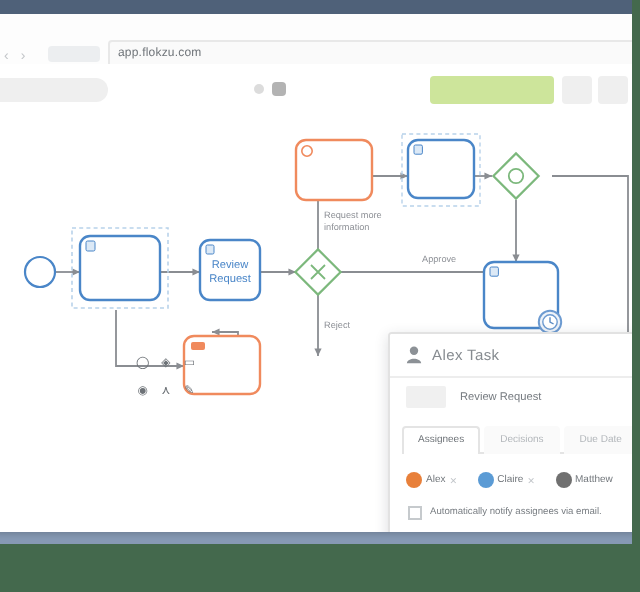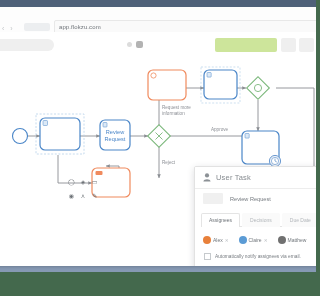--- a/index.html
+++ b/index.html
@@ -248,21 +248,21 @@
         <span class="pal-i" style="font-size:6px">✎</span>
       </div>
     </div>
 
     <div class="panel">
       <div class="panel-head">
         <svg class="person-icon" width="8" height="9" viewBox="0 0 8 9">
           <circle cx="4" cy="2.4" r="2.1" fill="#8c9196"></circle>
           <path d="M0.4,8.6 C0.7,5.6 7.3,5.6 7.6,8.6 Z" fill="#8c9196"></path>
         </svg>
-        <span class="panel-title">User Task</span>
+        <span class="panel-title">Alex Task</span>
       </div>
 
       <div class="name-row">
         <span class="name-swatch"></span>
         <span class="name-val">Review Request</span>
       </div>
 
       <div class="tabs">
         <span class="tab active">Assignees</span>
         <span class="tab">Decisions</span>

